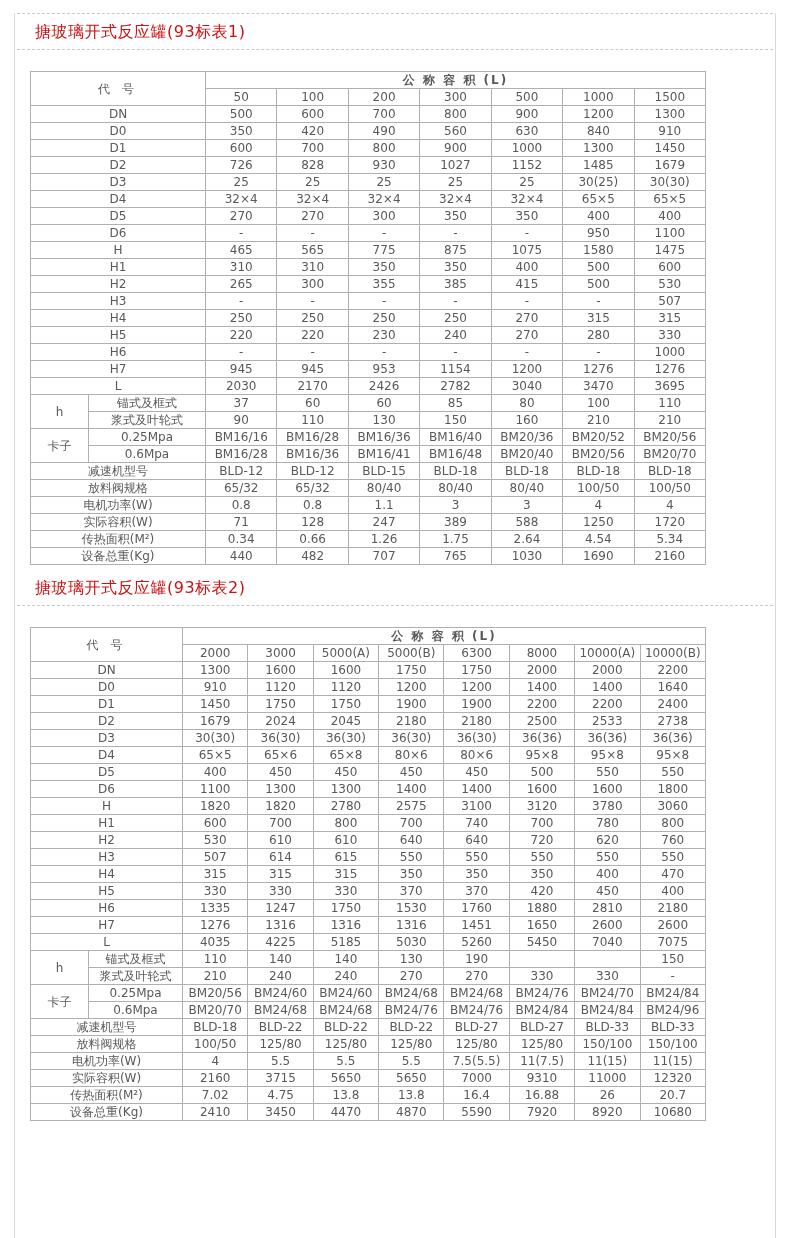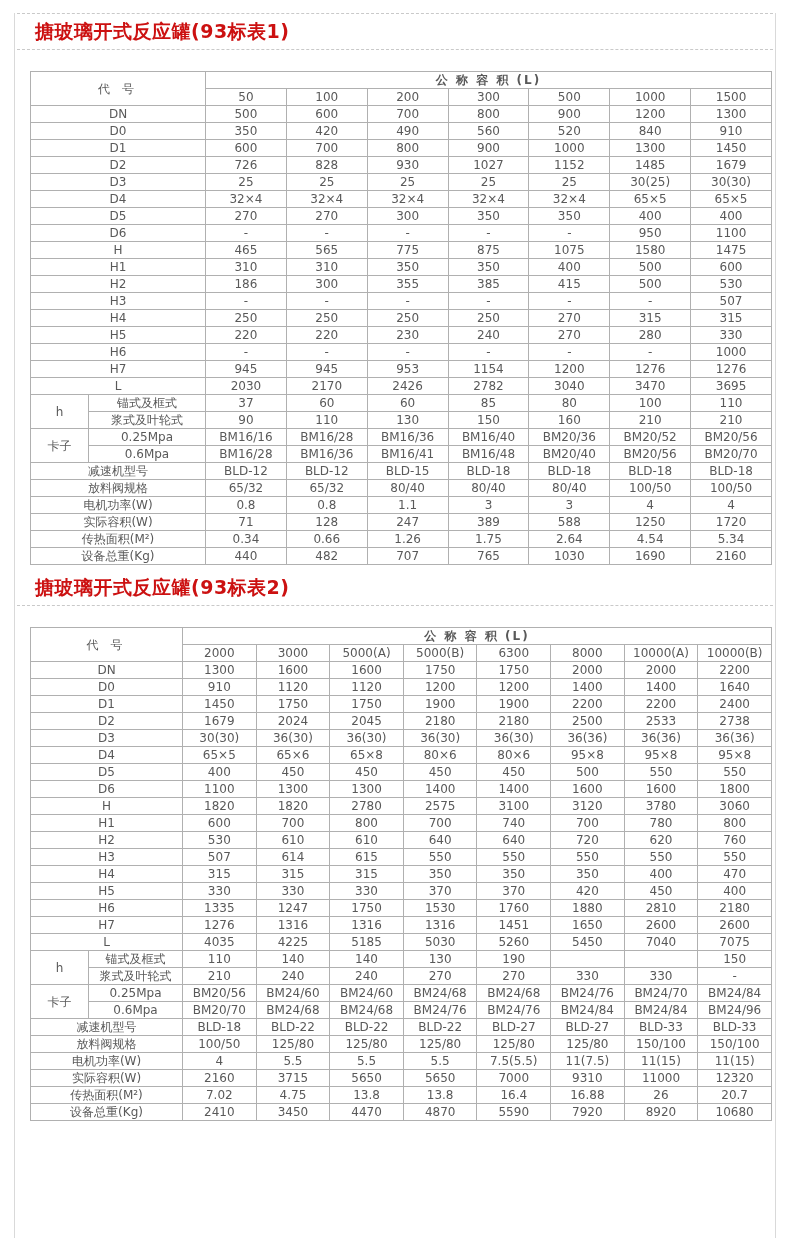--- a/index.html
+++ b/index.html
@@ -19,31 +19,31 @@
     padding-bottom: 30px;
   }
   .divider {
     border-top: 1px dashed #c9c9c9;
     height: 0;
     margin: 0 2px;
   }
   .divider.first { margin-top: 13px; }
   .section-title {
     color: #cc1111;
-    font-weight: bold;
-    font-size: 19px;
+    font-weight: normal;
+    font-size: 16px;
     line-height: 19px;
     margin: 8px 0 8px 20px;
     letter-spacing: 0.5px;
   }
   .section-title.second { margin-top: 9px; }
   table.spec {
     border-collapse: collapse;
     table-layout: fixed;
-    width: 742px;
+    width: 676px;
     margin: 21px 0 13px 15px;
     font-size: 12px;
     color: #595959;
     background: #ffffff;
   }
   table.spec th, table.spec td {
     border: 1px solid #b0b0b0;
     text-align: center;
     vertical-align: middle;
     height: 17px;
@@ -102,21 +102,21 @@
           <td>900</td>
           <td>1200</td>
           <td>1300</td>
         </tr>
         <tr>
           <th colspan="2">D0</th>
           <td>350</td>
           <td>420</td>
           <td>490</td>
           <td>560</td>
-          <td>520</td>
+          <td>630</td>
           <td>840</td>
           <td>910</td>
         </tr>
         <tr>
           <th colspan="2">D1</th>
           <td>600</td>
           <td>700</td>
           <td>800</td>
           <td>900</td>
           <td>1000</td>
@@ -188,21 +188,21 @@
           <td>310</td>
           <td>310</td>
           <td>350</td>
           <td>350</td>
           <td>400</td>
           <td>500</td>
           <td>600</td>
         </tr>
         <tr>
           <th colspan="2">H2</th>
-          <td>186</td>
+          <td>265</td>
           <td>300</td>
           <td>355</td>
           <td>385</td>
           <td>415</td>
           <td>500</td>
           <td>530</td>
         </tr>
         <tr>
           <th colspan="2">H3</th>
           <td>-</td>

